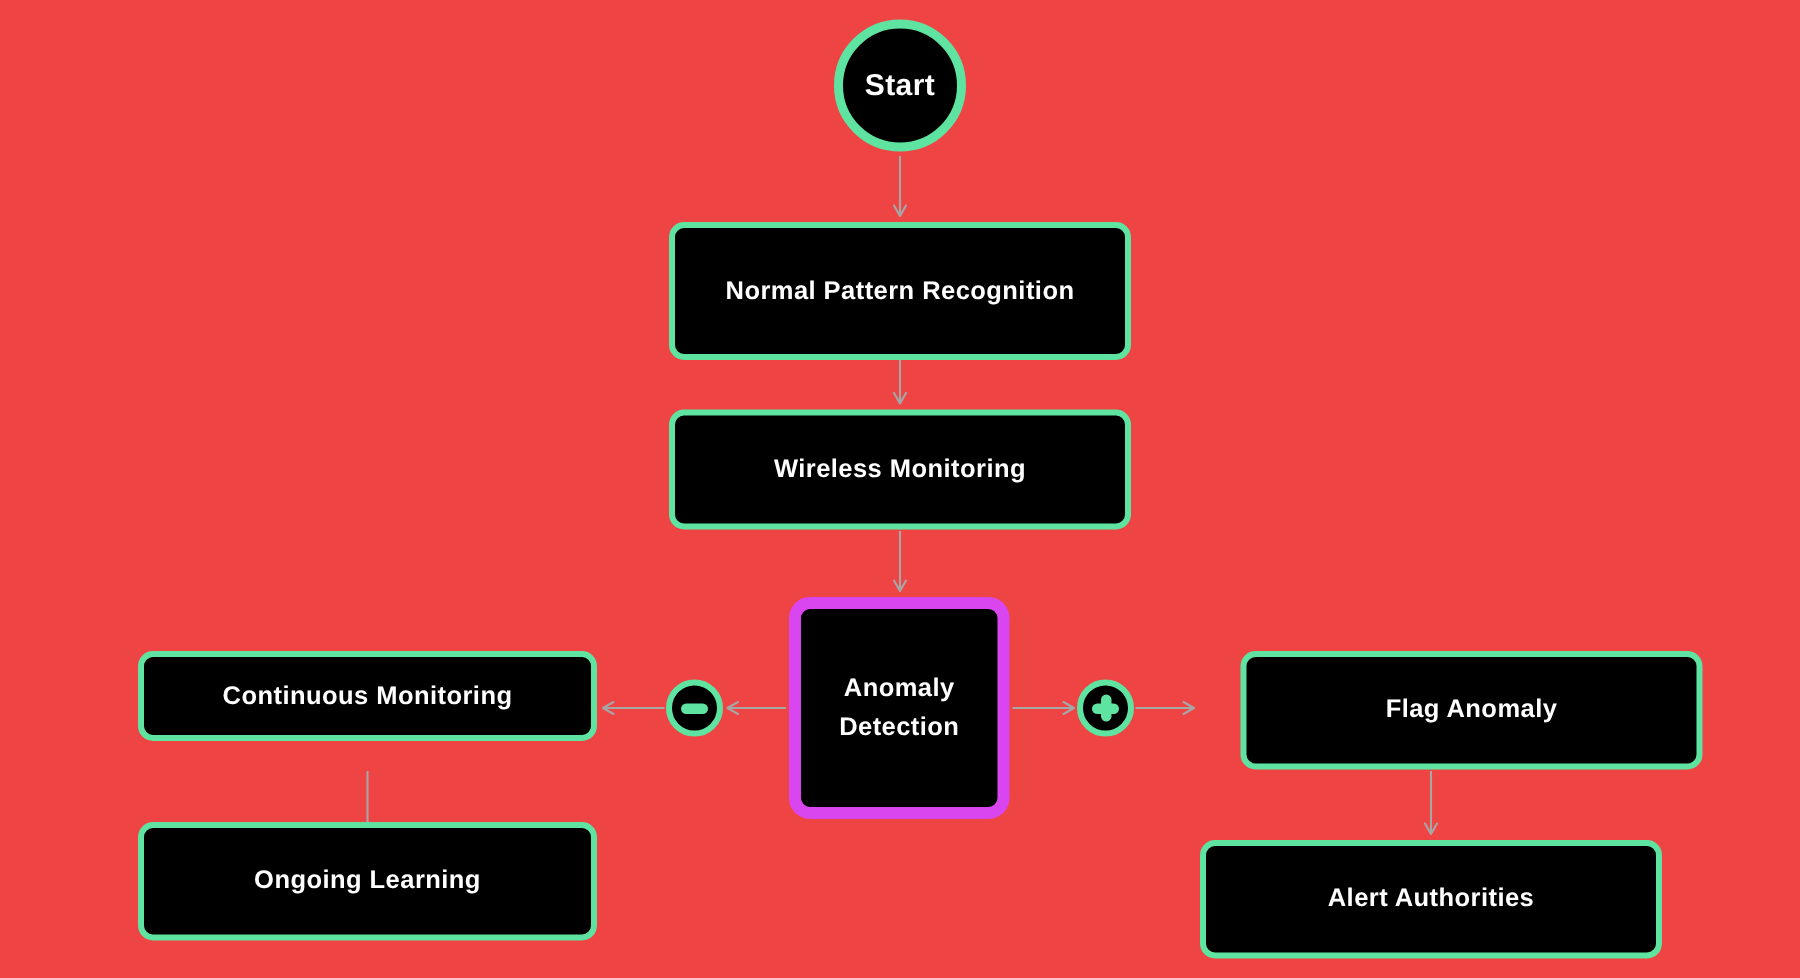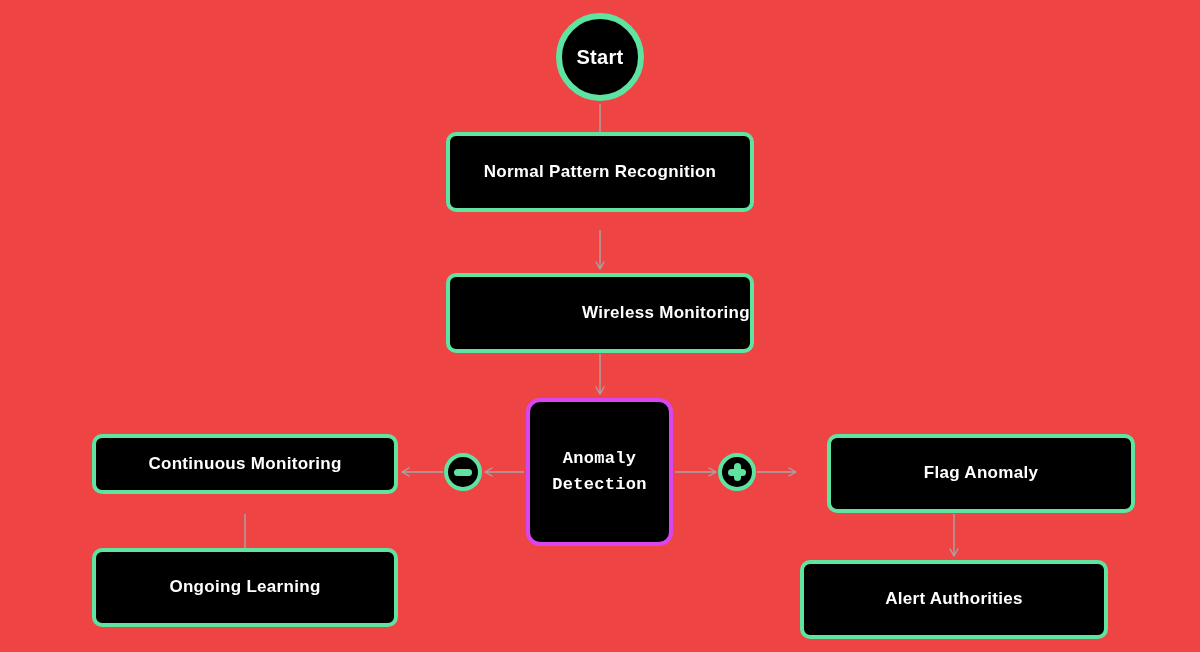--- a/index.html
+++ b/index.html
@@ -33,24 +33,23 @@
     font-weight: 700;
     font-size: 17px;
     letter-spacing: 0.3px;
     line-height: 1.55;
   }
   .node.green {
     border: 4px solid #5fe3a1;
     border-radius: 10px;
   }
   .node.white {
-    border: 4px solid #d946ef;
+    border: 8px solid #d946ef;
     border-radius: 14px;
     padding: 0 14px;
-    font-family: Liberation Mono, monospace;
   }
   .node.circle {
     border: 6px solid #5fe3a1;
     border-radius: 50%;
     font-size: 20px;
   }
   .badge {
     position: absolute;
     box-sizing: border-box;
     width: 38px;
@@ -97,25 +96,25 @@
       <line x1="757" y1="472" x2="796" y2="472" marker-end="url(#arrow)"></line>
       <line x1="245" y1="514" x2="245" y2="556" marker-end="url(#arrow)"></line>
       <line x1="954" y1="514" x2="954" y2="556" marker-end="url(#arrow)"></line>
     </g>
   </svg>
 
   <div class="node circle" style="left:556px; top:13px; width:88px; height:88px;">
     <span>Start</span>
   </div>
 
-  <div class="node green" style="left:446px; top:132px; width:308px; height:80px;">
+  <div class="node green" style="left:446px; top:148px; width:308px; height:92px;">
     <span>Normal Pattern Recognition</span>
   </div>
 
-  <div class="node green" style="left:446px; top:273px; width:308px; height:80px;justify-content:flex-end;">
+  <div class="node green" style="left:446px; top:273px; width:308px; height:80px;">
     <span>Wireless Monitoring</span>
   </div>
 
   <div class="node white" style="left:526px; top:398px; width:147px; height:148px;">
     <span>Anomaly Detection</span>
   </div>
 
   <div class="node green" style="left:92px; top:434px; width:306px; height:60px;">
     <span>Continuous Monitoring</span>
   </div>

